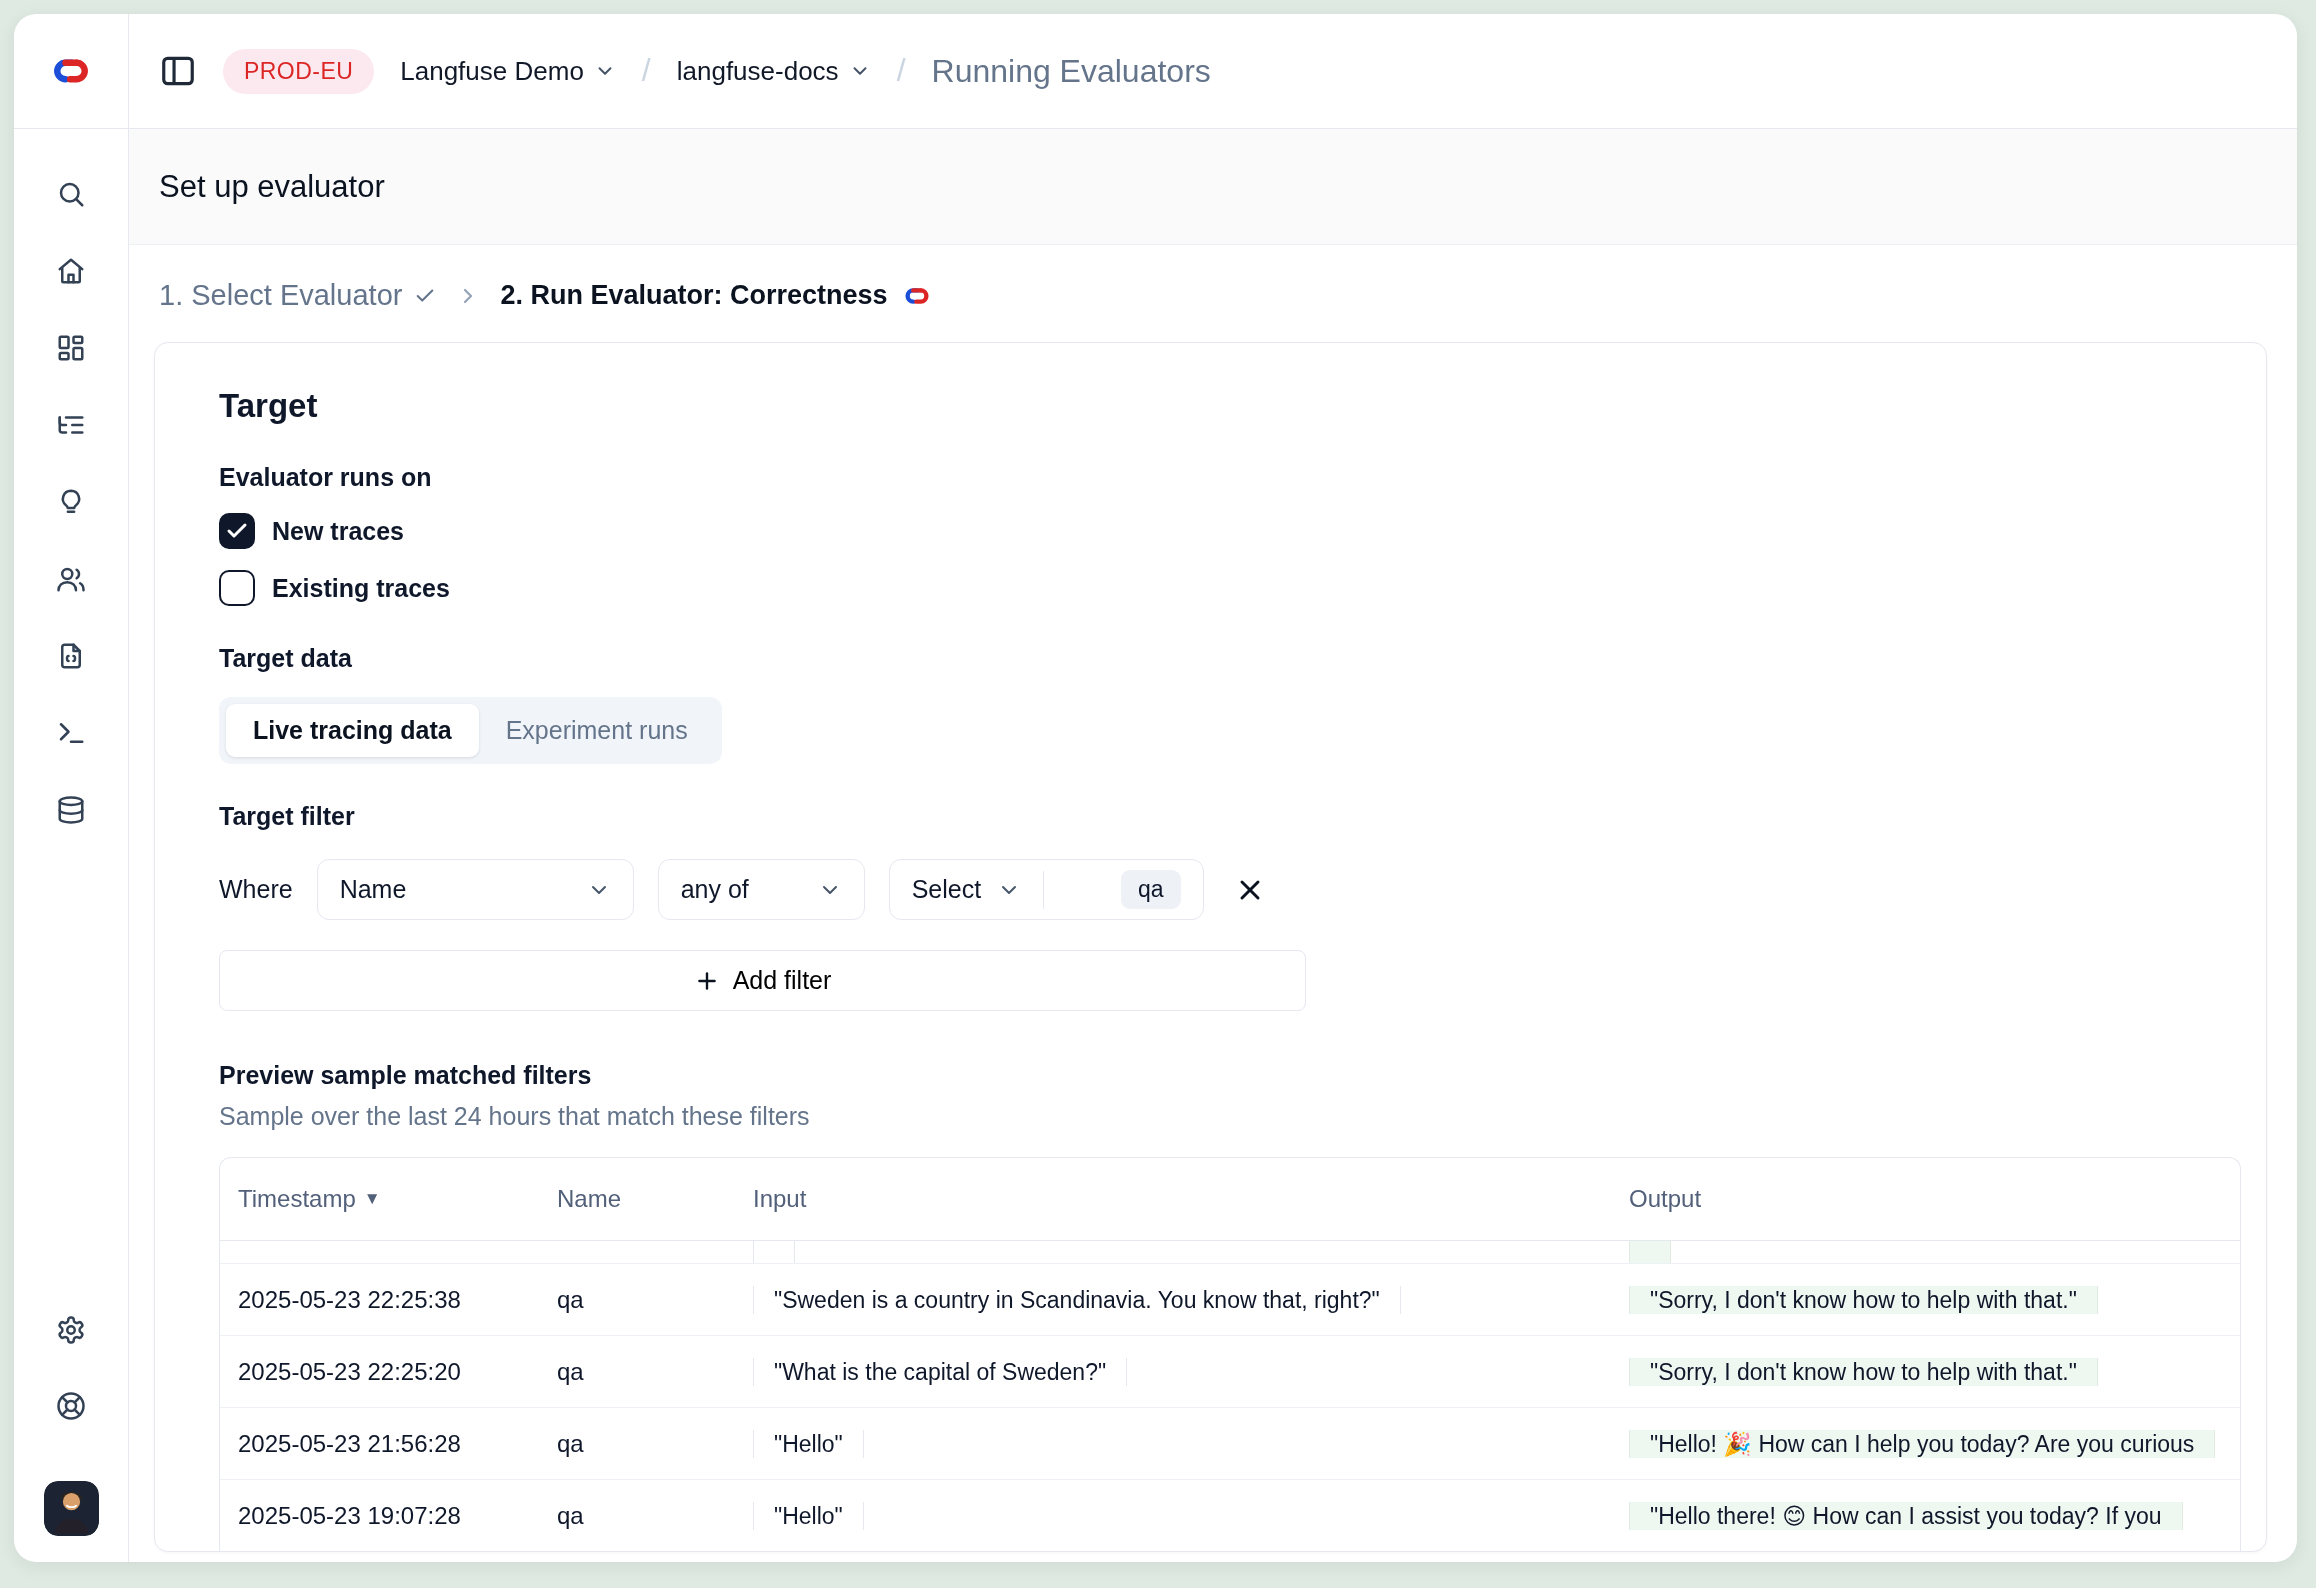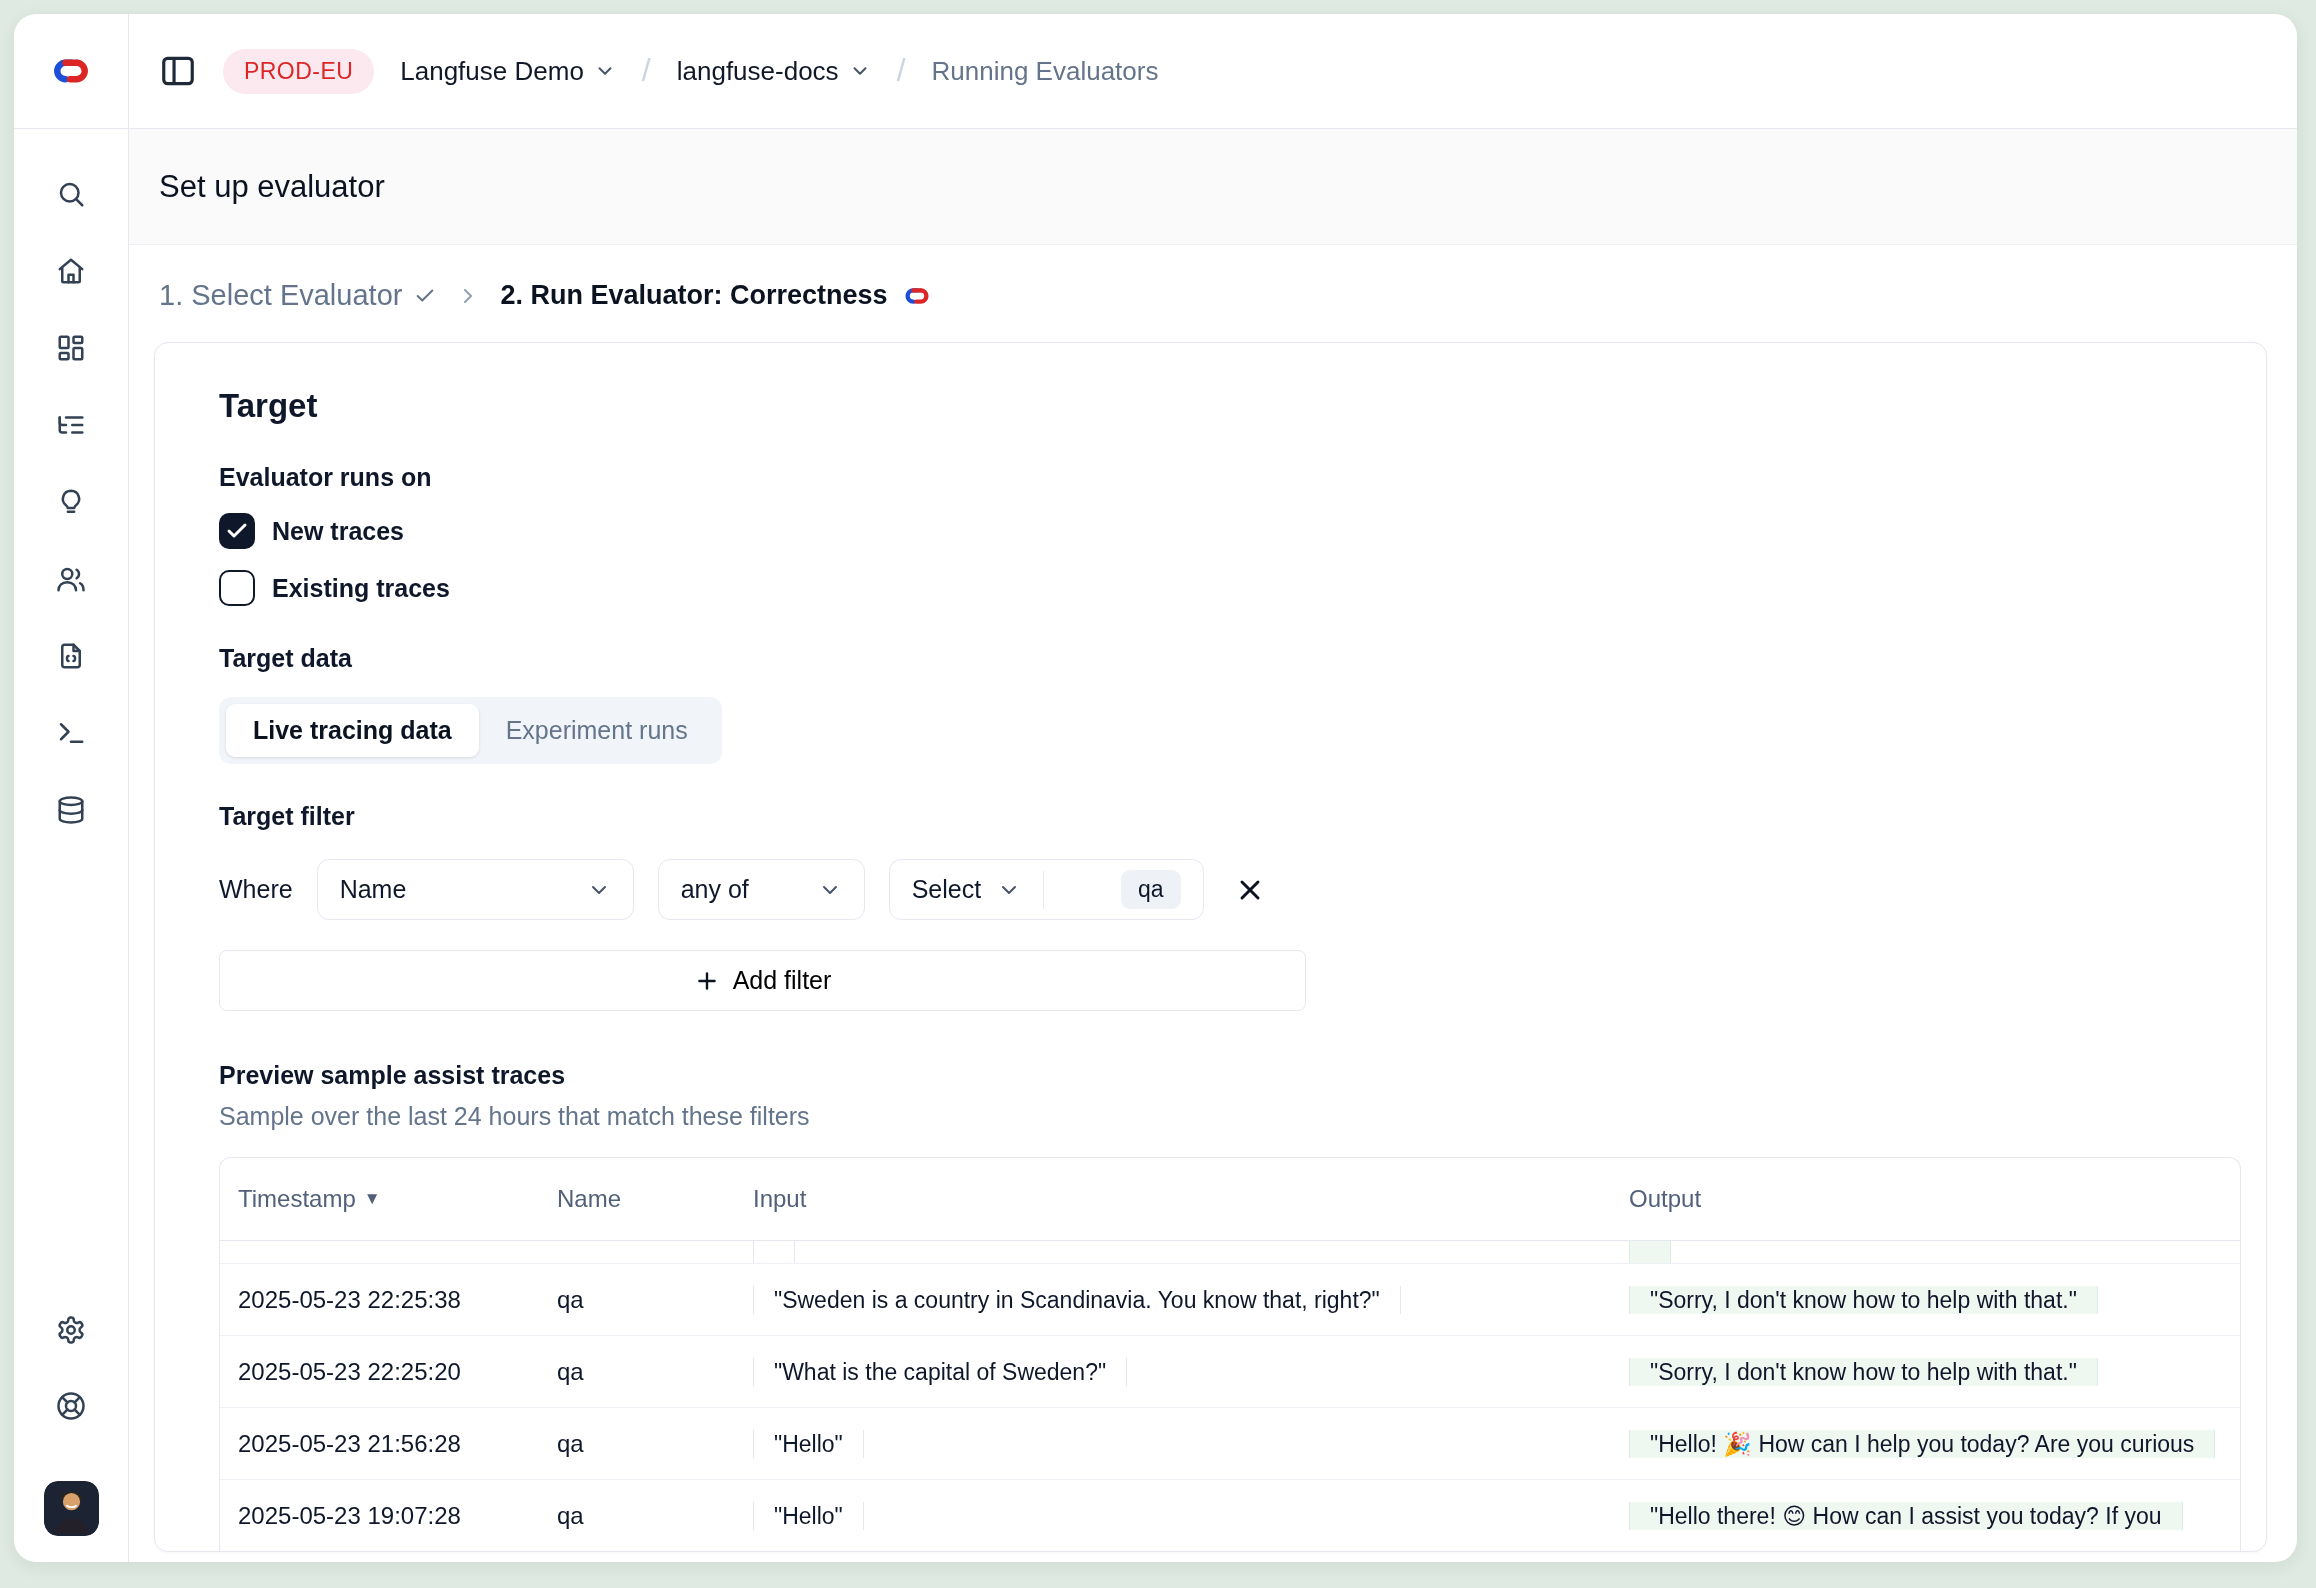--- a/index.html
+++ b/index.html
@@ -25,21 +25,21 @@
 
   
   .main{flex:1;display:flex;flex-direction:column;min-width:0;}
   .topbar{height:115px;flex:none;border-bottom:1px solid var(--border);display:flex;align-items:center;gap:26px;padding:0 30px;}
   .panel-toggle{width:38px;height:38px;color:#1f2937;cursor:pointer;}
   .env-badge{background:var(--badge-bg);color:var(--badge-text);font-size:23px;font-weight:500;letter-spacing:.02em;
     padding:9px 21px;border-radius:989px;cursor:pointer;}
   .crumb{display:flex;align-items:center;gap:10px;font-size:26px;font-weight:500;color:#111827;cursor:pointer;}
   .crumb .chev{width:22px;height:22px;color:#475569;}
   .slash{font-size:32px;font-weight:300;color:#cbd5e1;transform:translateY(-1px);}
-  .crumb-current{font-size:26px;color:var(--muted);}
+  .crumb-current{font-size:32px;color:var(--muted);}
 
   .titlebar{height:116px;flex:none;border-bottom:1px solid var(--border-soft);display:flex;align-items:center;padding:0 30px;background:#fafafb;}
   .titlebar h1{font-size:31px;font-weight:400;color:#0b1220;}
 
   .steps{display:flex;align-items:center;gap:20px;padding:34px 30px 0 30px;flex:none;}
   .step-done{font-size:29px;color:var(--muted);display:flex;align-items:center;gap:12px;cursor:pointer;}
   .step-done .icon{width:22px;height:22px;color:var(--muted);}
   .step-sep{width:24px;height:24px;color:#94a3b8;}
   .step-active{font-size:27px;font-weight:700;color:#0b1220;display:flex;align-items:center;gap:14px;}
 
@@ -337,21 +337,21 @@
         <button class="add-filter">
           <span class="icon">
             <svg viewBox="0 0 24 24" fill="none" stroke="currentColor" stroke-width="2.2" stroke-linecap="round">
                 <path d="M12 5v14"></path>
                 <path d="M5 12h14"></path>
               </svg>
           </span>
           <span>Add filter</span>
         </button>
 
-        <div class="preview-title">Preview sample assist traces</div>
+        <div class="preview-title">Preview sample matched filters</div>
         <div class="preview-sub">Sample over the last 24 hours that match these filters</div>
 
         <div class="table">
           <div class="trow thead">
             <span class="th">
               <span>Timestamp</span>
               <span class="sort-ind">▼</span>
             </span>
             <span class="th">Name</span>
             <span class="th">Input</span>

